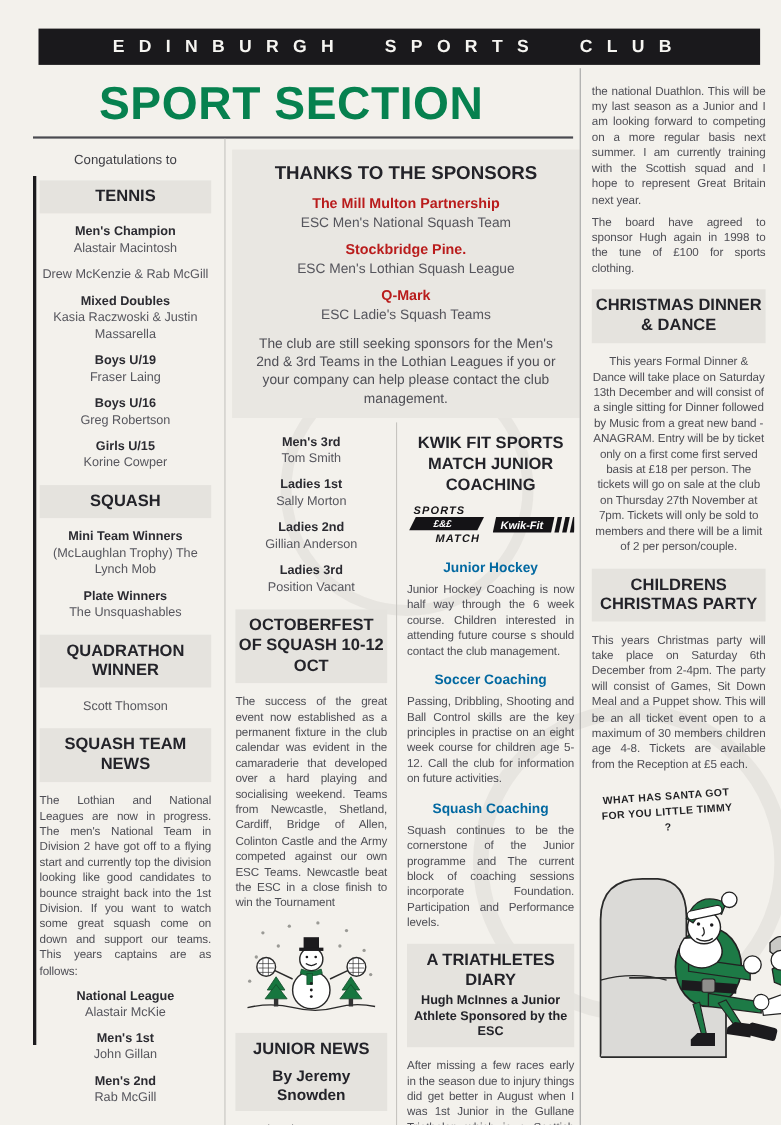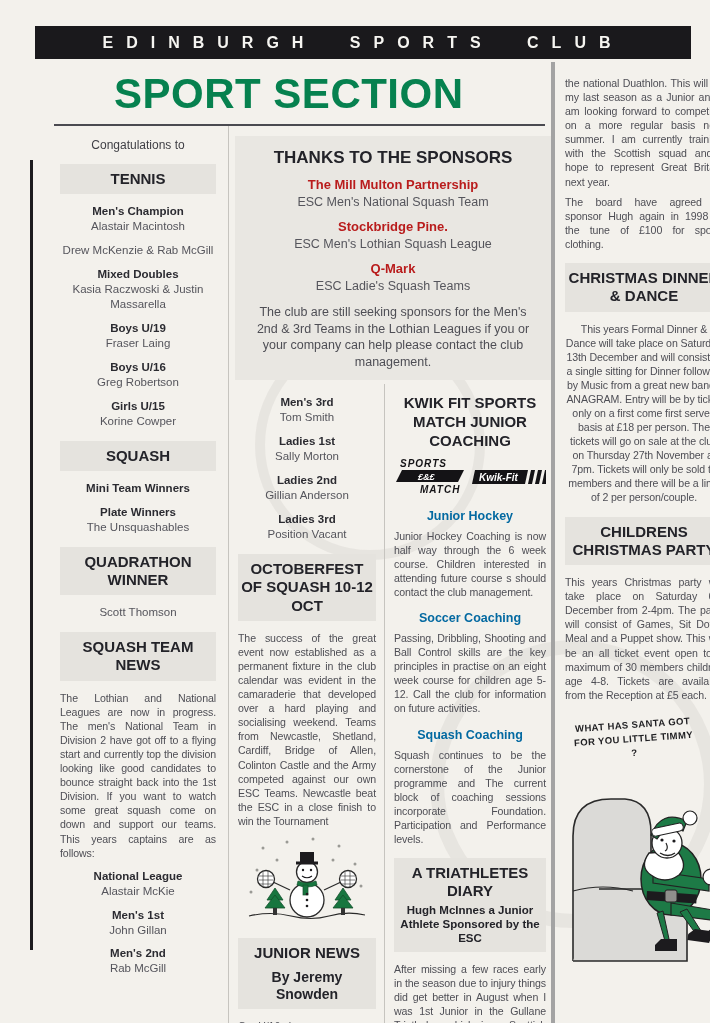--- a/index.html
+++ b/index.html
@@ -3,30 +3,30 @@
 <meta charset="utf-8">
 <style>
   html,body{margin:0;padding:0;background:#dedcd6;}
   .page{position:relative;width:710px;height:1023px;background:#f3f1ec;overflow:hidden;
         font-family:"Liberation Sans",sans-serif;color:#4e4e55;}
   .edge-line{position:absolute;left:30px;top:160px;width:3px;height:790px;background:#1c1b1e;}
   .masthead{position:absolute;left:35px;top:26px;width:656px;height:33px;background:#1a191c;
             display:flex;align-items:center;justify-content:center;}
   .masthead span{color:#f6f5f1;font-weight:bold;font-size:16px;letter-spacing:13px;word-spacing:16px;white-space:nowrap;}
   .main{position:absolute;left:30px;top:62px;width:665px;bottom:0;display:flex;}
-  .left-main{width:497px;padding-left:24px;}
+  .left-main{width:497px;}
   .page-title{color:#06814f;font-size:42px;font-weight:bold;letter-spacing:0.5px;margin:8px 0 6px 60px;}
   .title-rule{border-top:2px solid #4a4a50;margin:0 6px 0 0;}
   .cols{display:flex;align-items:stretch;}
   .col-left{width:182px;padding:4px 12px 0 6px;box-sizing:border-box;}
   .mid-area{flex:1;border-left:1px solid #c6c4bf;min-height:890px;}
   .mid-cols{display:flex;align-items:stretch;}
   .mid-left{width:155px;padding:2px 8px 0 9px;box-sizing:border-box;}
   .mid-right{flex:1;border-left:1px solid #c6c4bf;padding:2px 5px 0 9px;box-sizing:border-box;min-height:640px;}
-  .col-right{flex:1;border-left:4px solid #a3a3a3;padding:8px 0 0 10px;box-sizing:border-box;}
+  .col-right{flex:1;border-left:1px solid #a3a3a3;padding:8px 0 0 10px;box-sizing:border-box;}
   .intro{text-align:center;font-size:12px;color:#3f3f45;margin:8px 0 6px;}
   .band{background:#e5e3de;color:#232329;font-weight:bold;text-align:center;font-size:15px;
         line-height:1.22;padding:6px 2px;margin:12px 0 10px;}
   .entry{text-align:center;margin:9px 0;font-size:11.5px;line-height:1.3;}
   .entry .t{display:block;font-weight:bold;color:#2b2b31;}
   .entry .n{display:block;color:#55555c;}
   .body{font-size:10.6px;line-height:1.33;text-align:justify;color:#4e4e55;letter-spacing:-0.1px;margin:6px 0;}
   .body.center{text-align:center;}
   .sponsor-panel{background:#e9e7e2;margin:10px 0 4px 6px;padding:10px 14px 10px;text-align:center;}
   .sponsor-head{font-size:17px;font-weight:bold;color:#232329;margin:2px 0 8px;}
@@ -92,20 +92,21 @@
           </div>
           <div class="entry">
             <span class="t">Girls U/15</span>
             <span class="n">Korine Cowper</span>
           </div>
 
           <div class="band">SQUASH</div>
 
           <div class="entry">
             <span class="t">Mini Team Winners</span>
+            <span class="n">(McLaughlan Trophy) The Lynch Mob</span>
           </div>
           <div class="entry">
             <span class="t">Plate Winners</span>
             <span class="n">The Unsquashables</span>
           </div>
 
           <div class="band">QUADRATHON WINNER</div>
           <div class="entry">
             <span class="n">Scott Thomson</span>
           </div>

